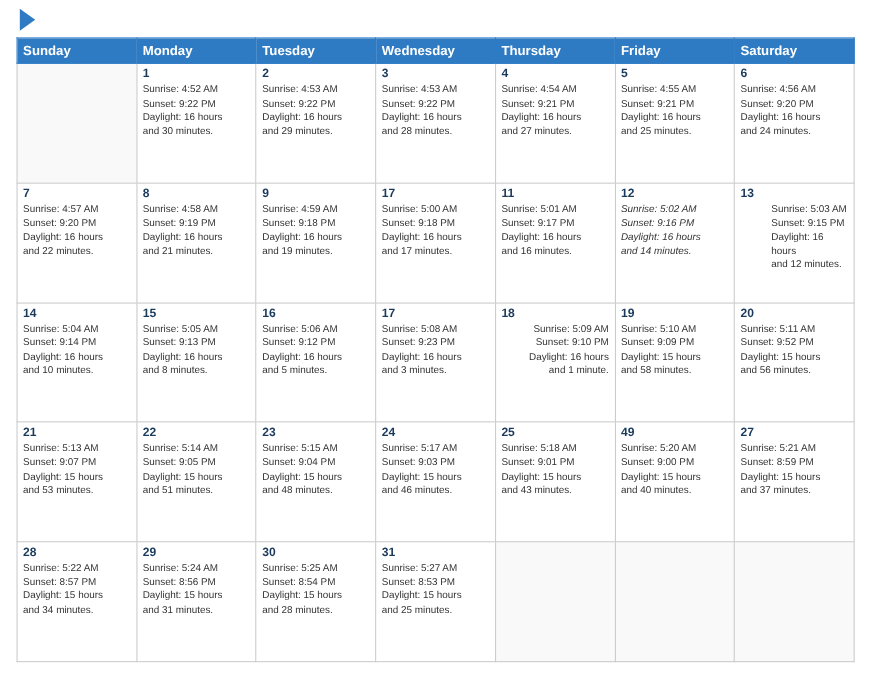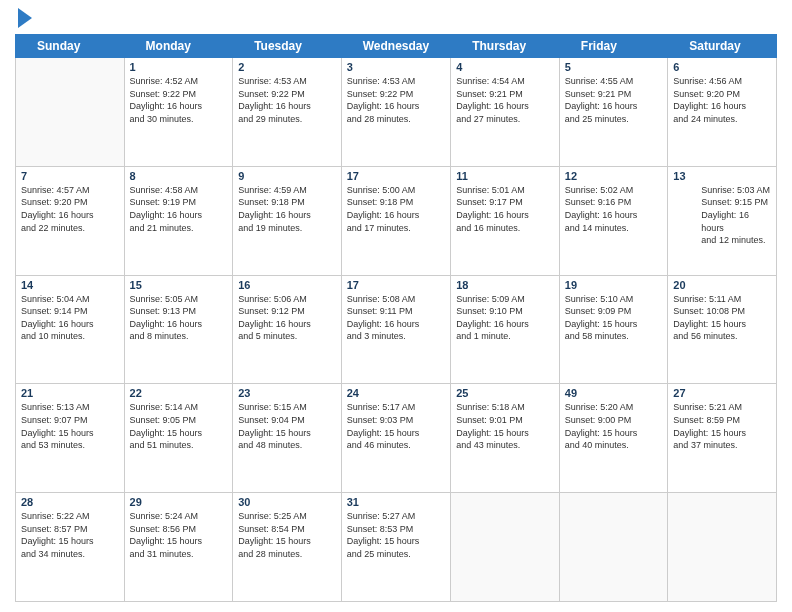--- a/index.html
+++ b/index.html
@@ -61,21 +61,21 @@
     table {
       width: 100%;
       border-collapse: collapse;
       flex: 1;
     }
     th {
       background-color: #2e7bc4;
       color: #fff;
       font-size: 12px;
       font-weight: bold;
-      padding: 4px 21px;
+      padding: 4px 5px;
       border: 1px solid #2e7bc4;
       text-align: left;
     }
     td {
       border: 1px solid #ccc;
       vertical-align: top;
       padding: 3px 5px;
       font-size: 9.5px;
       color: #333;
       width: 14.28%;
@@ -204,21 +204,21 @@
           </td>
           <td>
             <span class="day-number">11</span>
             <div class="day-info" style="white-space: pre-line;">Sunrise: 5:01 AM
 Sunset: 9:17 PM
 Daylight: 16 hours
 and 16 minutes.</div>
           </td>
           <td>
             <span class="day-number">12</span>
-            <div class="day-info" style="white-space: pre-line;">Sunrise: 5:02 AM
+            <div class="day-info" style="white-space: pre-line; font-style: italic;">Sunrise: 5:02 AM
 Sunset: 9:16 PM
 Daylight: 16 hours
 and 14 minutes.</div>
           </td>
           <td>
             <span class="day-number">13</span>
             <div class="day-info" style="white-space: pre-line; margin-left: 28px;">Sunrise: 5:03 AM
 Sunset: 9:15 PM
 Daylight: 16 hours
 and 12 minutes.</div>
@@ -242,42 +242,42 @@
           <td>
             <span class="day-number">16</span>
             <div class="day-info" style="white-space: pre-line;">Sunrise: 5:06 AM
 Sunset: 9:12 PM
 Daylight: 16 hours
 and 5 minutes.</div>
           </td>
           <td>
             <span class="day-number">17</span>
             <div class="day-info" style="white-space: pre-line;">Sunrise: 5:08 AM
-Sunset: 9:11 PM
+Sunset: 9:23 PM
 Daylight: 16 hours
 and 3 minutes.</div>
           </td>
           <td>
             <span class="day-number">18</span>
-            <div class="day-info" style="white-space: pre-line;">Sunrise: 5:09 AM
+            <div class="day-info" style="white-space: pre-line; text-align: right;">Sunrise: 5:09 AM
 Sunset: 9:10 PM
 Daylight: 16 hours
 and 1 minute.</div>
           </td>
           <td>
             <span class="day-number">19</span>
             <div class="day-info" style="white-space: pre-line;">Sunrise: 5:10 AM
 Sunset: 9:09 PM
 Daylight: 15 hours
 and 58 minutes.</div>
           </td>
           <td>
             <span class="day-number">20</span>
             <div class="day-info" style="white-space: pre-line;">Sunrise: 5:11 AM
-Sunset: 10:08 PM
+Sunset: 9:52 PM
 Daylight: 15 hours
 and 56 minutes.</div>
           </td>
         </tr>
         <tr>
           <td>
             <span class="day-number">21</span>
             <div class="day-info" style="white-space: pre-line;">Sunrise: 5:13 AM
 Sunset: 9:07 PM
 Daylight: 15 hours

